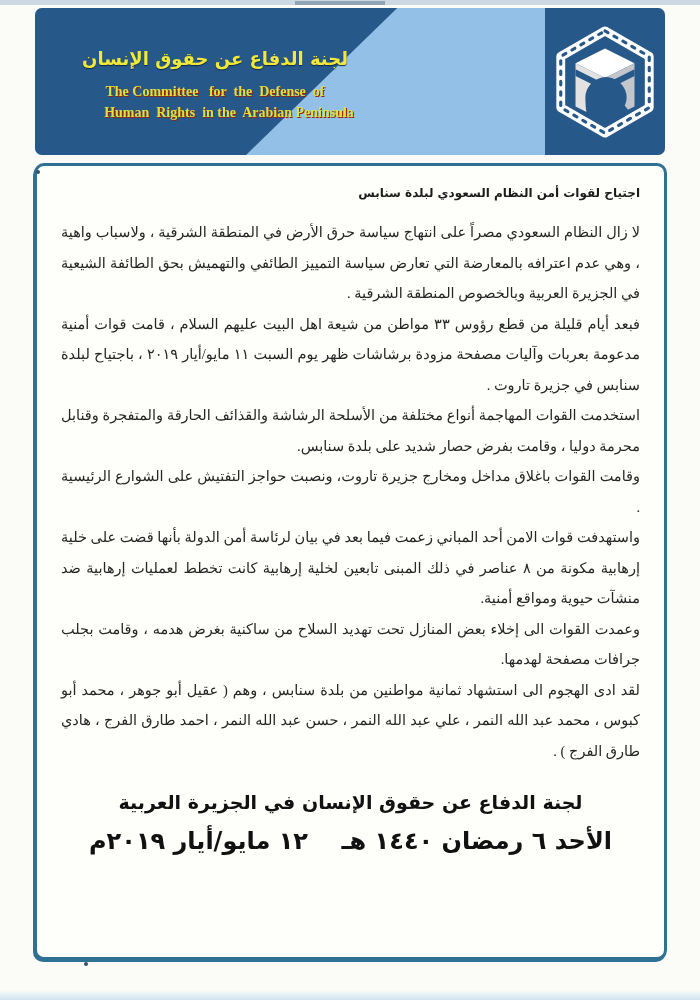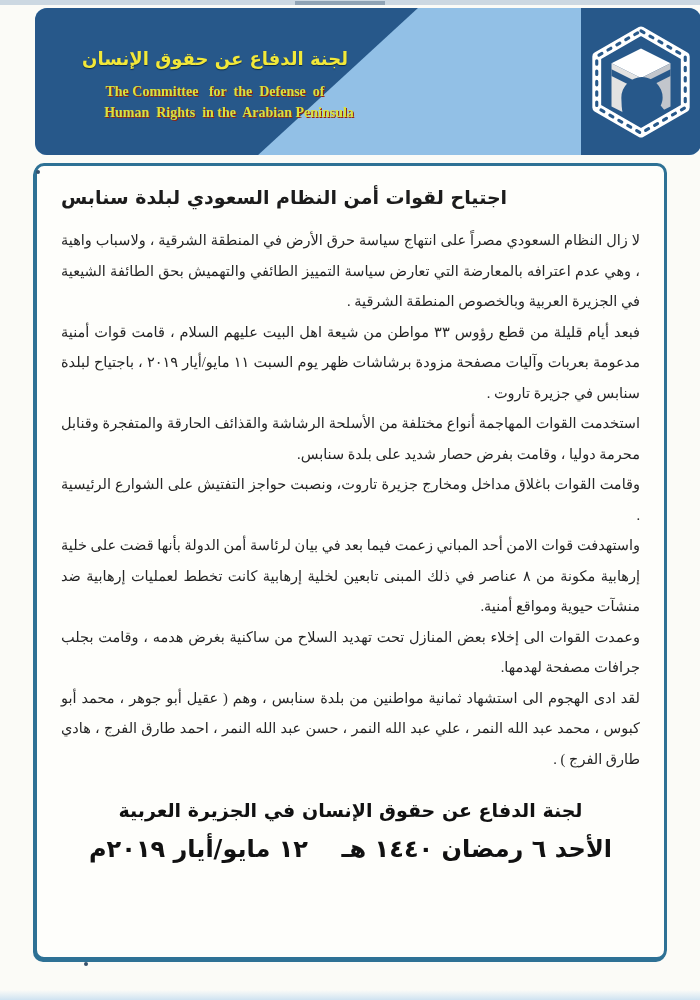--- a/index.html
+++ b/index.html
@@ -14,21 +14,21 @@
   .scan-top-mark{position:absolute;top:1px;left:295px;width:90px;height:4px;background:#8fa3b5;}
   .scan-bottom{position:absolute;bottom:0;left:0;width:700px;height:10px;
     background:linear-gradient(180deg,rgba(214,230,242,0),#cfe3f1);}
   .speck{position:absolute;width:4px;height:4px;border-radius:50%;background:#35506b;}
   .speck-a{left:36px;top:170px;}
   .speck-b{left:84px;top:962px;}
 
   
   .letterhead{
     position:absolute;left:35px;top:8px;width:630px;height:147px;
-    background:#92c0e6;border-radius:12px;overflow:hidden;padding-left:36px;
+    background:#92c0e6;border-radius:7px;overflow:hidden;
   }
   .lh-diagonal{
     position:absolute;inset:0;background:#27588a;
     clip-path:polygon(0 0,57.5% 0,33.5% 100%,0 100%);
   }
   .lh-text{
     position:absolute;left:0;top:0;width:360px;height:100%;
     display:flex;flex-direction:column;align-items:center;justify-content:center;
     padding-top:2px;
   }
@@ -47,22 +47,22 @@
   }
 
   
   .doc-box{
     position:absolute;left:34px;top:163px;width:633px;height:797px;
     box-sizing:border-box;border:3px solid #2e7195;border-radius:10px;
     background:#fefefb;padding:20px 24px 0 24px;overflow:hidden;
     box-shadow:-1px 2px 0 #2e7195;
   }
   .doc-title{
-    margin:0 0 17px 0;text-align:left;direction:rtl;
-    font-size:19px;font-weight:bold;color:#1c1c1c;
+    margin:0 0 17px 0;text-align:right;direction:rtl;
+    font-size:12px;font-weight:bold;color:#1c1c1c;
   }
   .doc-text{direction:rtl;color:#262626;font-family:Liberation Serif, serif;}
   .doc-text p{
     margin:0;font-size:14.5px;line-height:30.5px;
     text-align:justify;text-align-last:right;
   }
   .doc-footer{margin-top:16px;text-align:center;direction:rtl;color:#111;}
   .doc-footer .f1{font-size:19px;font-weight:bold;line-height:40px;}
   .doc-footer .f2{font-size:24px;font-weight:bold;line-height:38px;white-space:pre-wrap;}
 </style>

